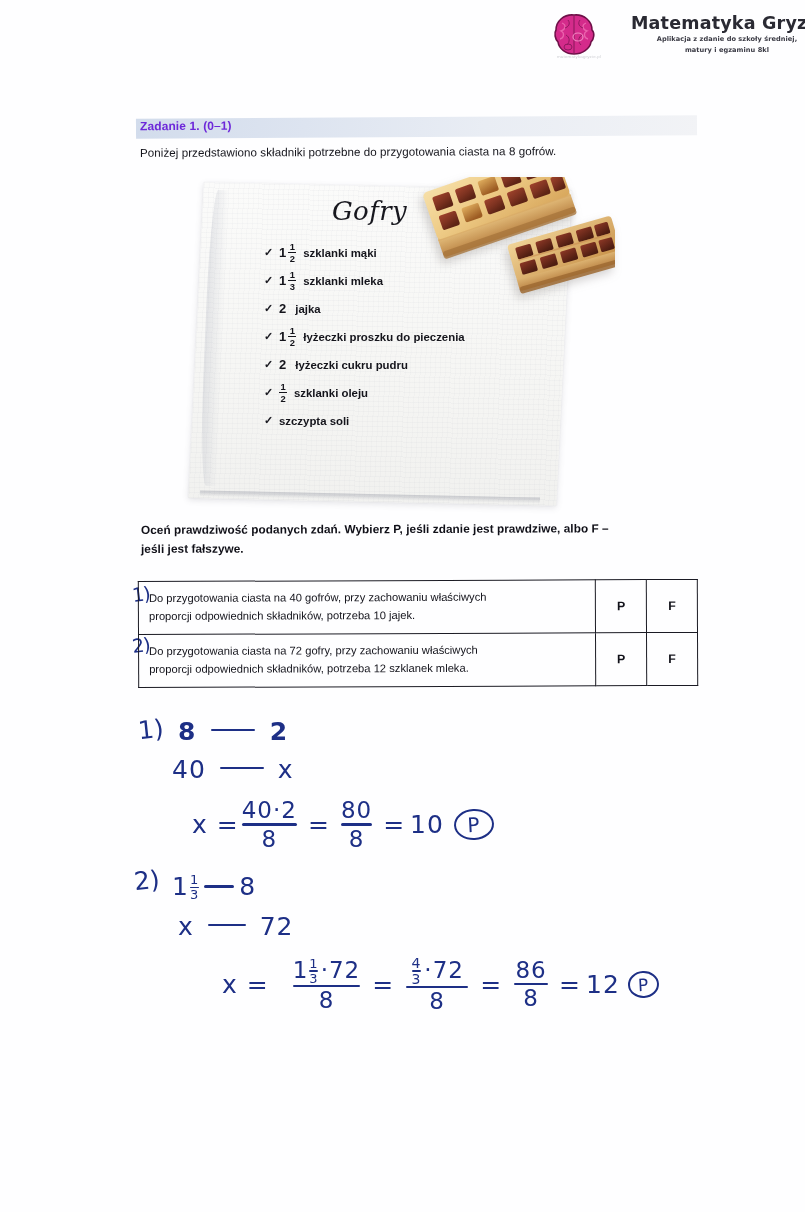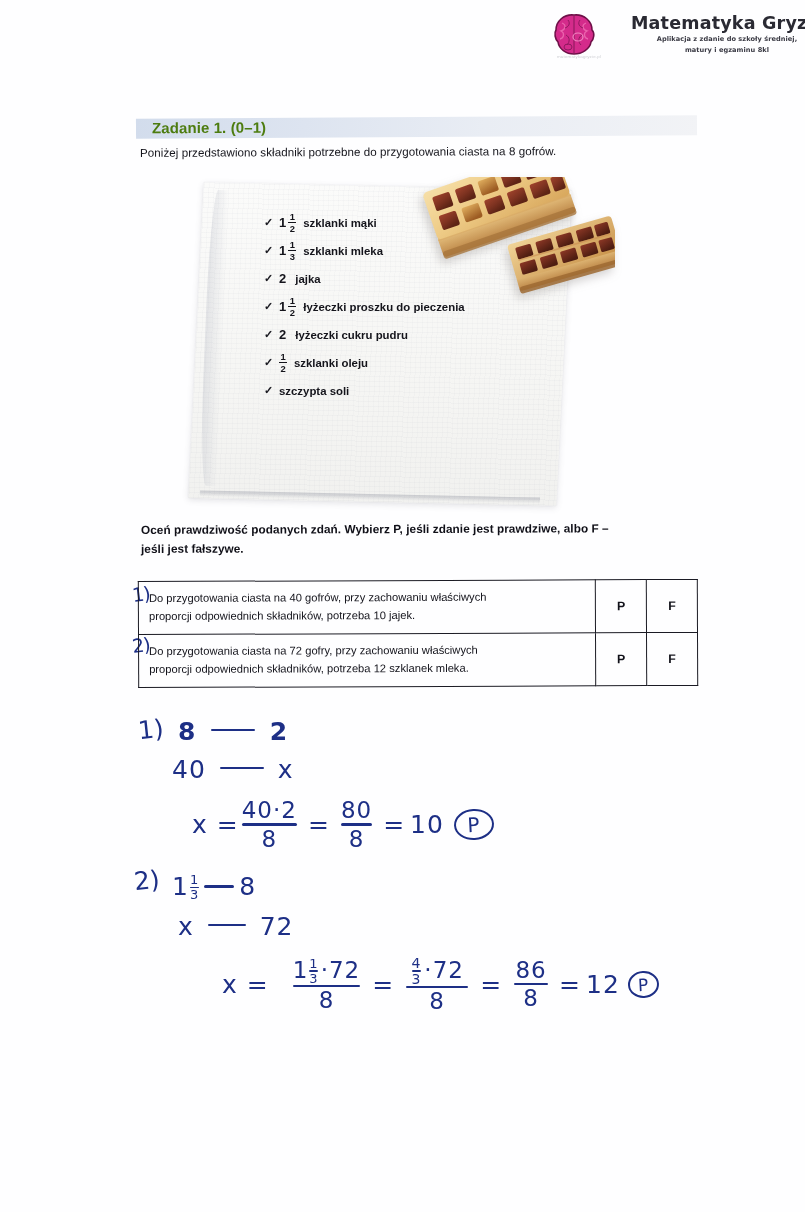--- a/index.html
+++ b/index.html
@@ -68,26 +68,25 @@
     top: 117px;
     width: 561px;
     height: 20px;
     background: linear-gradient(100deg, #d2dcec 0%, #dde4f0 30%, #e9edf4 62%, #f2f3f6 100%);
     transform: rotate(-0.35deg);
   }
   .task-title {
     position: absolute;
     left: 140px;
     top: 119px;
-    font-size: 15px;
-    font-weight: bold;
-    color: #4d7c0f;
+    font-size: 12px;
+    font-weight: bold;
+    color: #6d28d9;
     letter-spacing: 0.1px;
     transform: rotate(-0.3deg);
-    margin-left: 12px;
   }
   .task-intro {
     position: absolute;
     left: 140px;
     top: 145px;
     font-size: 11.6px;
     color: #15151c;
     letter-spacing: 0.05px;
     transform: rotate(-0.25deg);
   }
@@ -356,20 +355,21 @@
 <div class="task-title">Zadanie 1. (0–1)</div>
 <div class="task-intro">Poniżej przedstawiono składniki potrzebne do przygotowania ciasta na  8  gofrów.</div>
 
 <div class="card">
   <div class="card-texture"></div>
 </div>
 <div class="card-left-edge"></div>
 <div class="card-bottom-shadow"></div>
 
 <div class="card-inner">
+  <div class="recipe-title">Gofry</div>
   <ul class="ing-list">
 
     <li class="ing-item">
       <span class="tick">✓</span>
       <span class="qty">
         <span class="whole">1</span>
         <span class="frac">
           <span class="num">1</span>
           <span class="bar"></span>
           <span class="den">2</span>

